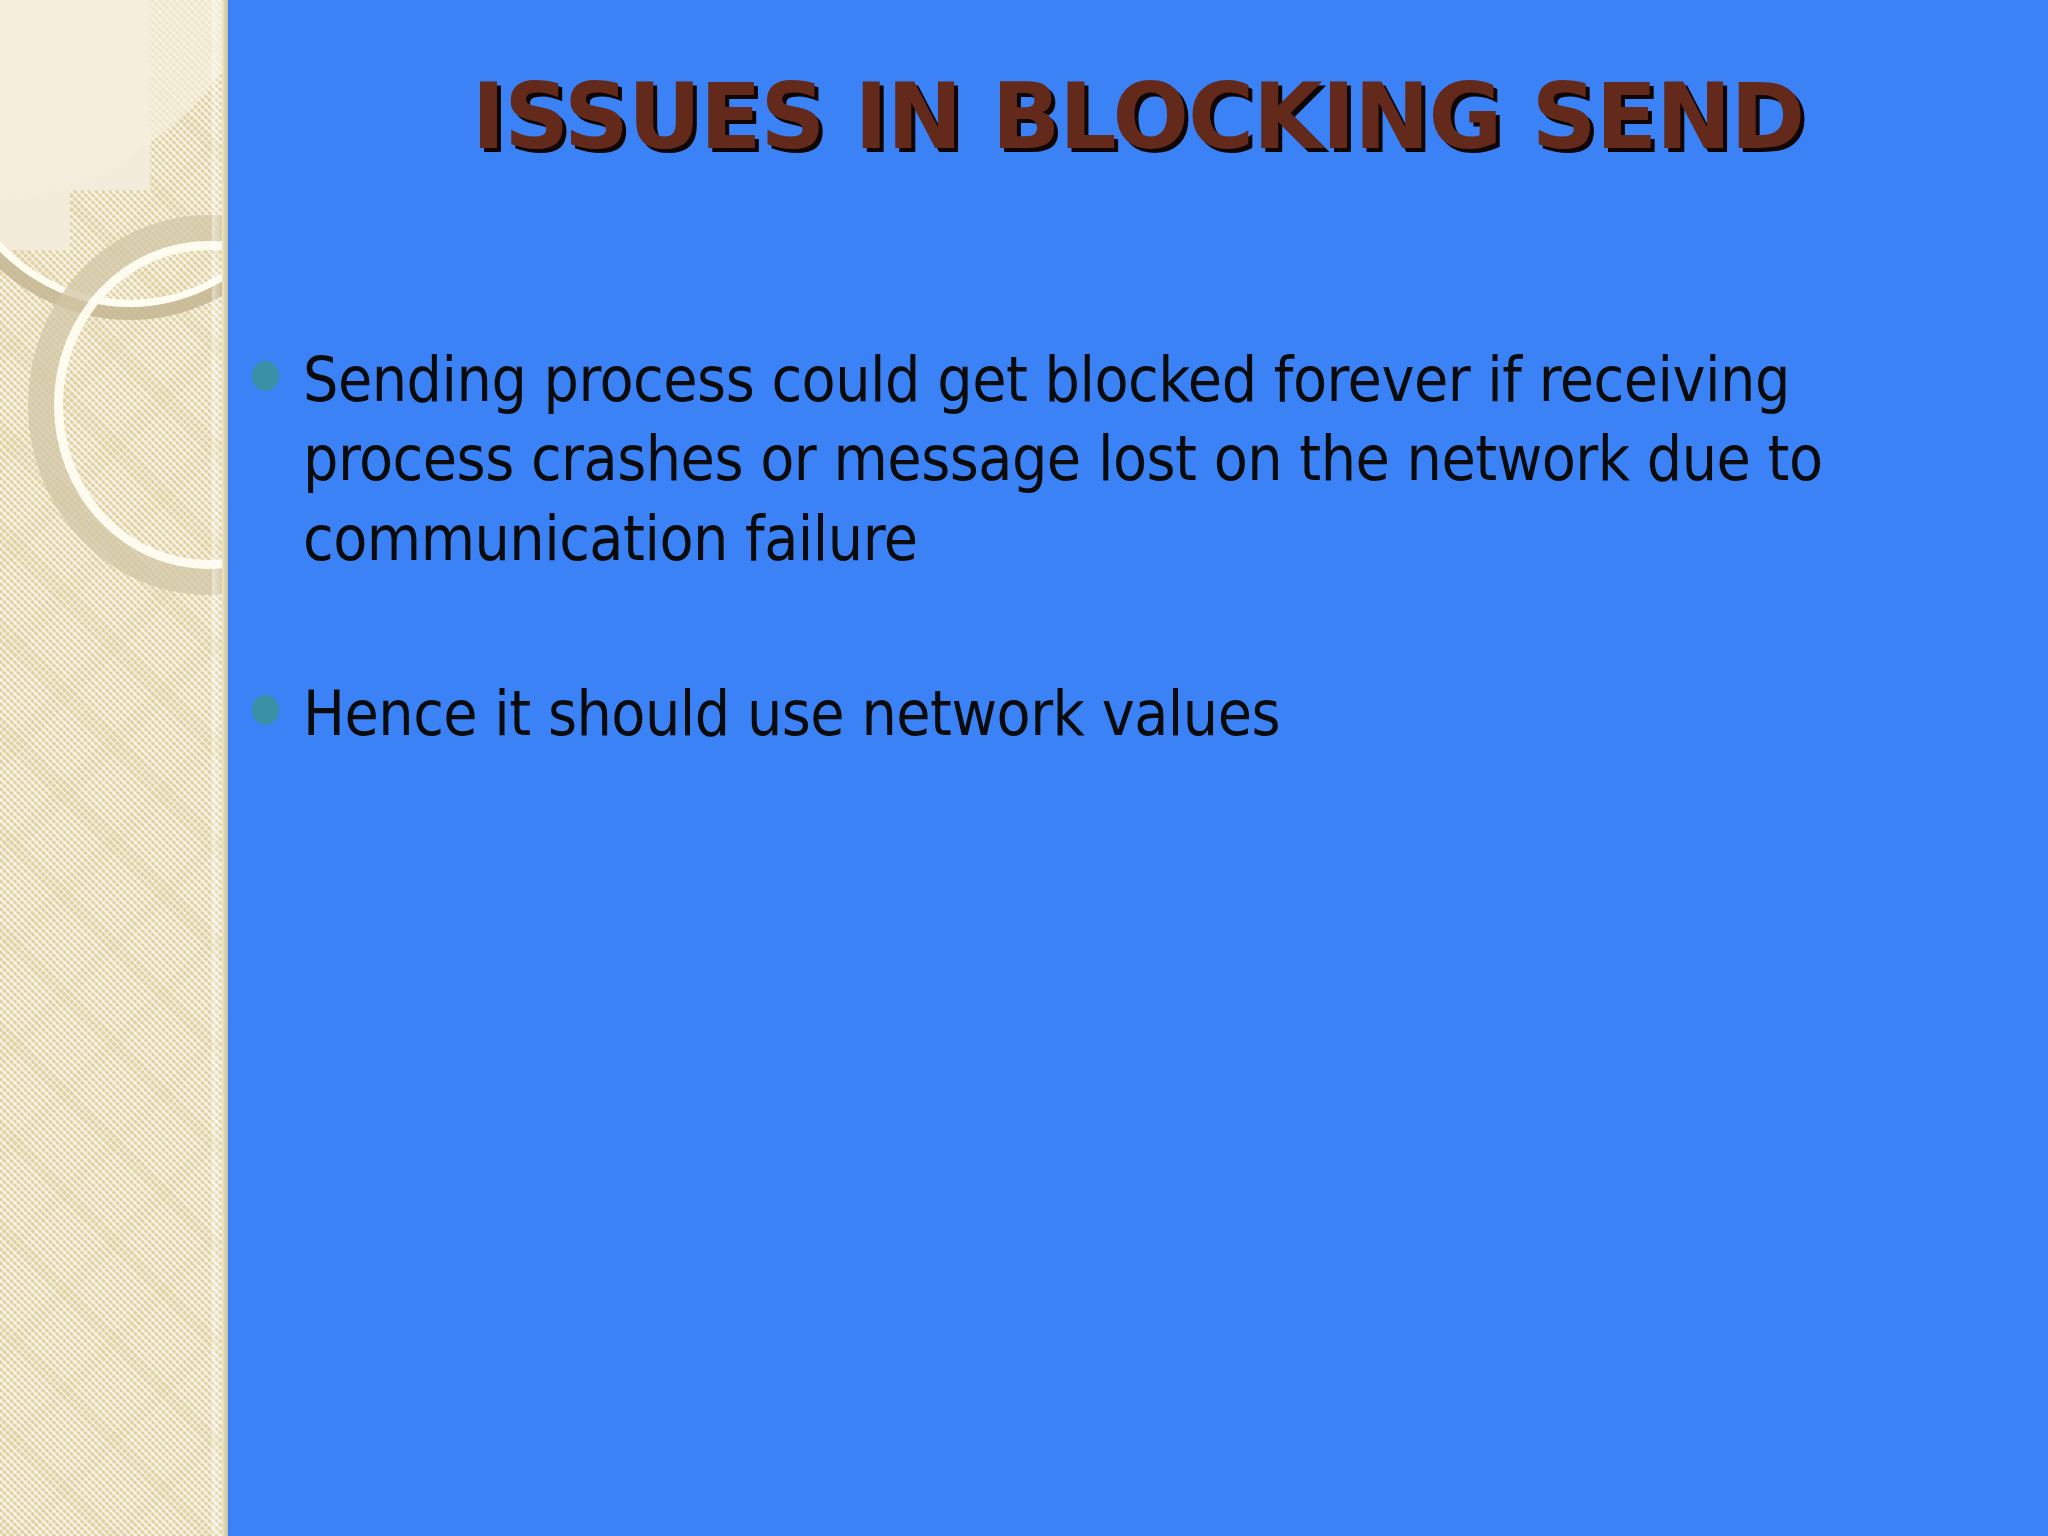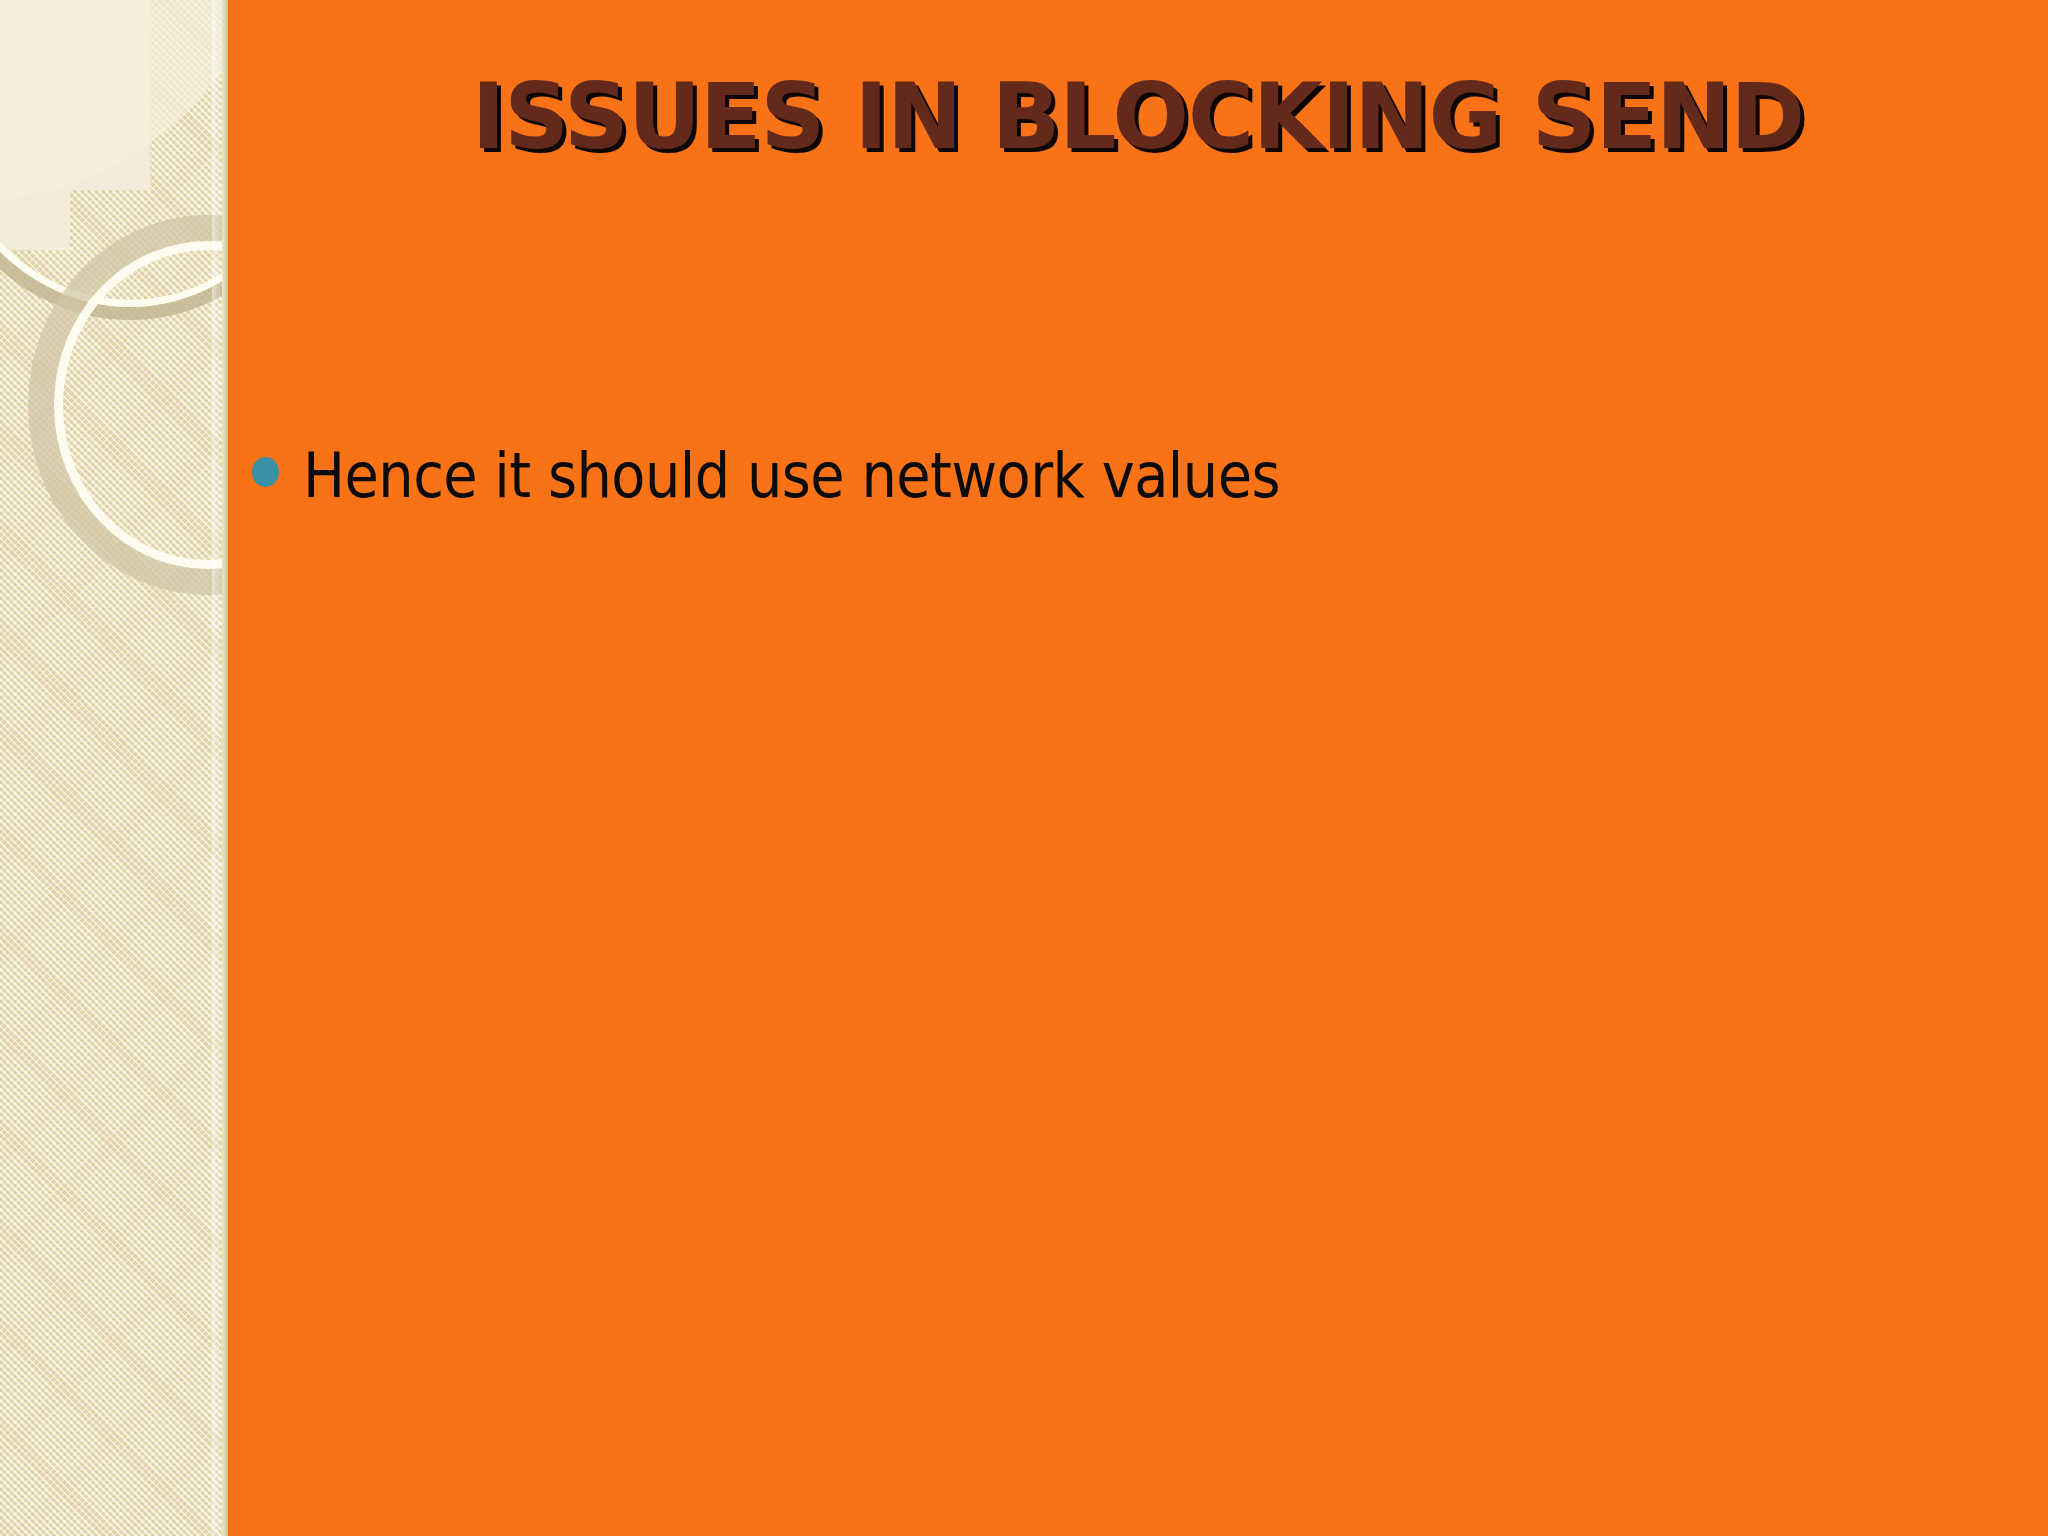--- a/index.html
+++ b/index.html
@@ -8,21 +8,21 @@
     background: #ffffff;
   }
   body {
     font-family: "Liberation Sans", sans-serif;
   }
 
   .slide {
     position: relative;
     width: 2048px;
     height: 1536px;
-    background: #f97316;
+    background: #3b82f6;
     overflow: hidden;
   }
 
   
   .sidebar {
     position: absolute;
     left: 0;
     top: 0;
     width: 228px;
     height: 1536px;
@@ -188,20 +188,24 @@
     <div class="ring ring-b"></div>
     <div class="ring ring-b-hi"></div>
     <div class="sidebar-inner-strip"></div>
     <div class="sidebar-edge"></div>
   </div>
 
   <div class="title">ISSUES IN BLOCKING SEND</div>
 
   <div class="body">
 
+    <div class="bullet-row">
+      <span class="bullet-dot"></span>
+      <span class="bullet-text">Sending process could get blocked forever if receiving process crashes or message lost on the network due to communication failure</span>
+    </div>
 
     <div class="gap-1"></div>
 
     <div class="bullet-row">
       <span class="bullet-dot"></span>
       <span class="bullet-text">Hence it should use network values</span>
     </div>
 
     <div class="gap-2"></div>
 

